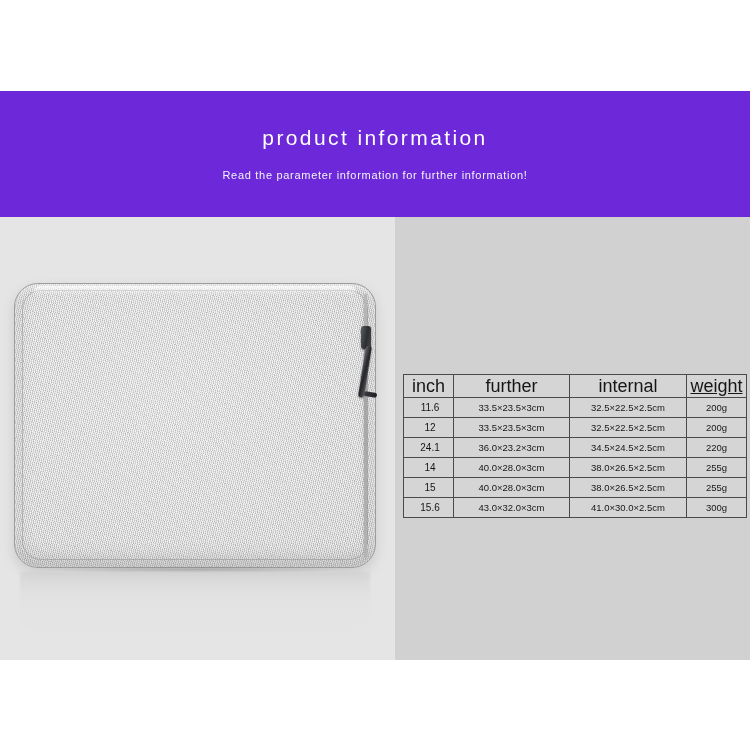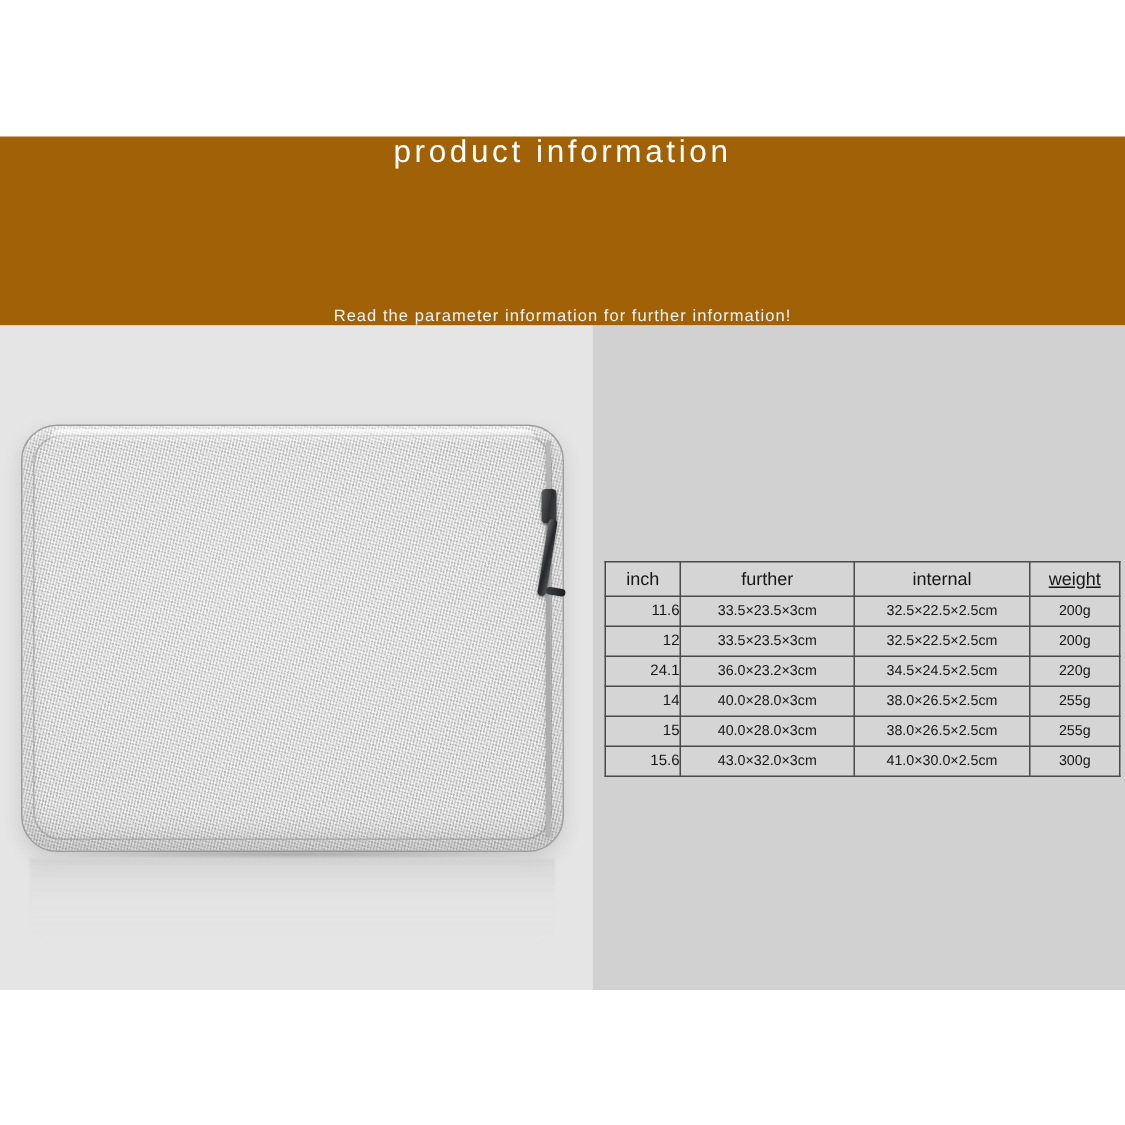--- a/index.html
+++ b/index.html
@@ -7,22 +7,22 @@
     width:750px;height:750px;
     background:#ffffff;
     font-family:"Liberation Sans", sans-serif;
     overflow:hidden;
   }
   .page{position:relative;width:750px;height:750px;background:#fff;}
 
   
   .banner{
     position:absolute;left:0;top:91px;width:750px;height:126px;
-    background:#a16207;
-    display:flex;flex-direction:column;align-items:center;justify-content:space-between;
+    background:#6d28d9;
+    display:flex;flex-direction:column;align-items:center;justify-content:center;
   }
   .banner-title{
     color:#ffffff;
     font-size:21px;
     letter-spacing:2.4px;
     font-weight:400;
     line-height:1;
     margin:0 0 22px 0;
     white-space:nowrap;
   }
@@ -139,30 +139,30 @@
     color:#161616;
     font-weight:400;
     padding:0;
     height:19px;
     line-height:19px;
     text-align:center;
     white-space:nowrap;
     overflow:hidden;
   }
   .spec-table thead th{
-    font-size:12px;
+    font-size:18px;
     height:22px;line-height:22px;
     font-weight:400;
   }
   .col-inch{width:49px;}
   .col-ext{width:115px;}
   .col-int{width:116px;}
   .col-wt{width:59px;text-decoration:underline;}
   .spec-table td.cell-inch{
-    text-align:right;
+    text-align:center;
     padding-left:3px;
     font-size:10px;
   }
 </style>
 </head>
 <body>
 
 <div class="page">
 
   <div class="banner">

